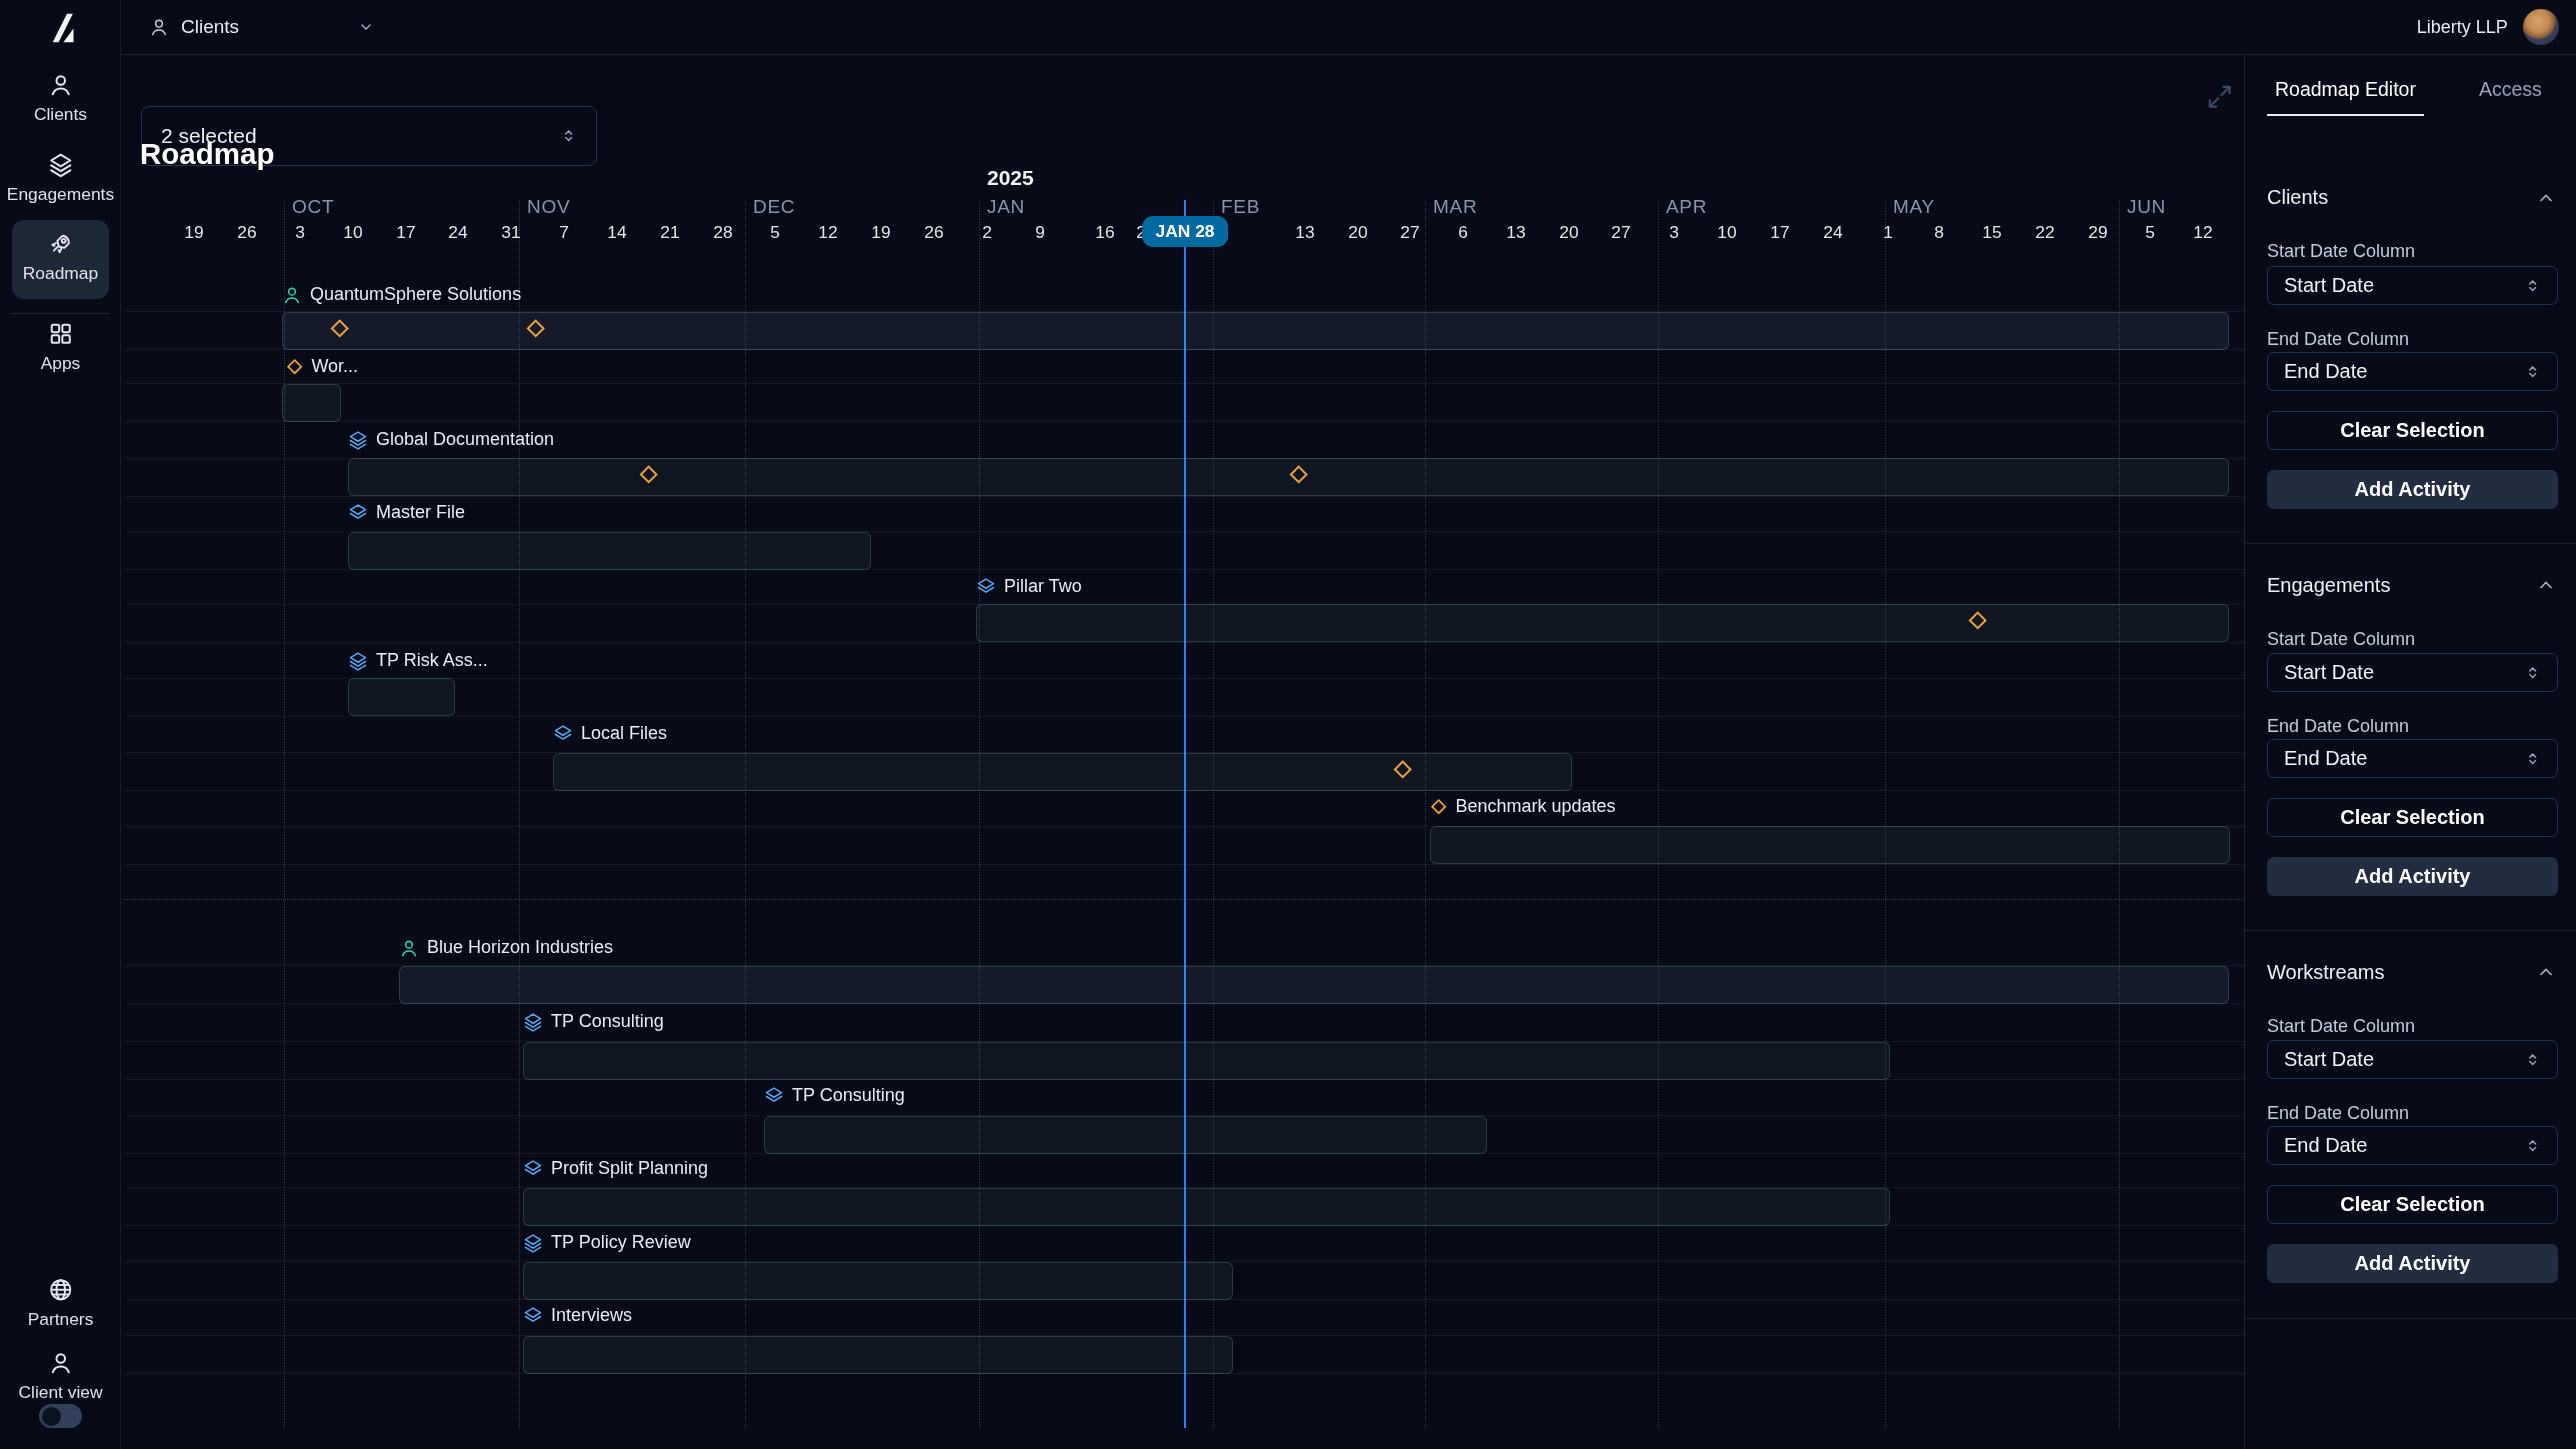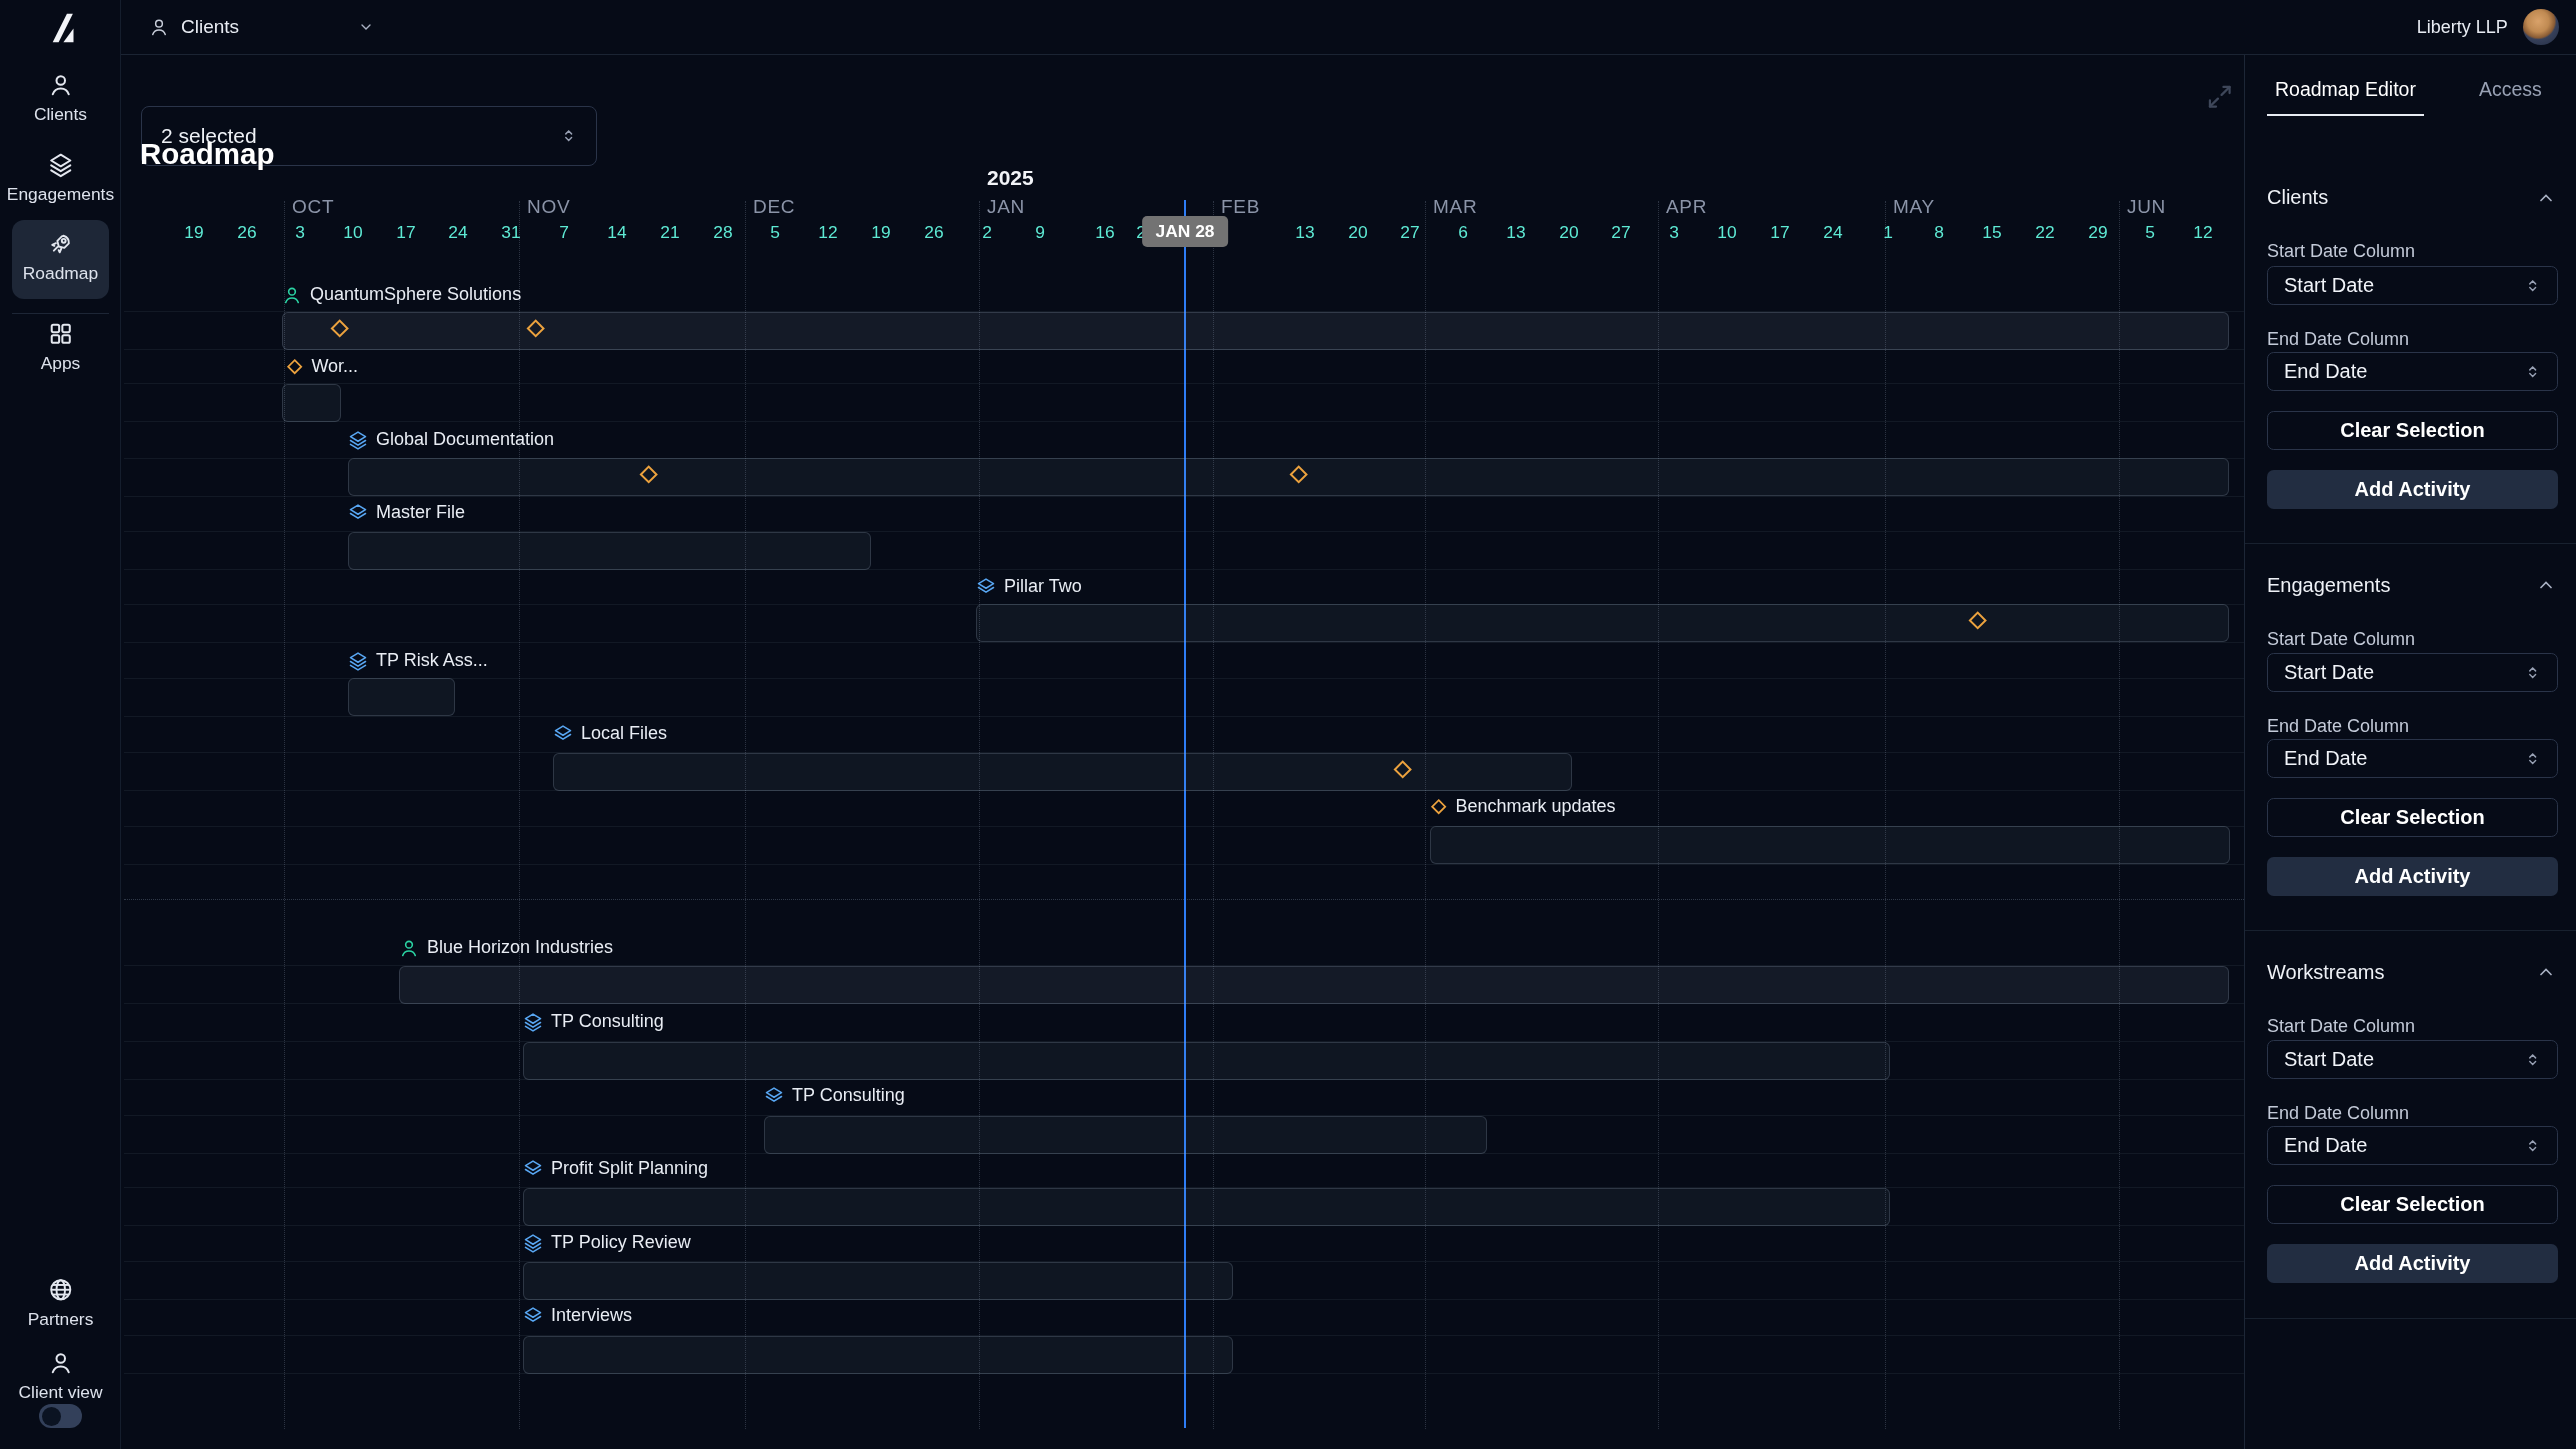--- a/index.html
+++ b/index.html
@@ -40,32 +40,32 @@
     padding:0 19px; cursor:pointer;margin-top:24px; }
   .select-box .val { font-size:21px; color:#eef1f6; }
   .select-box .dual { margin-left:auto; }
   .page-title { position:absolute; left:19px; top:82px; font-size:29.5px; font-weight:bold; color:#ffffff; }
   .expand-btn { position:absolute; left:2084px; top:27px; width:29.5px; height:29.5px; cursor:pointer; opacity:.65; }
 
   
   #gantt { position:absolute; inset:0; z-index:5; }
   .year-label { position:absolute; font-size:21px; font-weight:bold; color:#f2f4f8; }
   .month-label { position:absolute; font-size:19px; font-weight:normal; color:#8b94a8; letter-spacing:0.7px; }
-  .tick-label { position:absolute; transform:translateX(-50%); font-size:17.4px; color:#5eead4; }
+  .tick-label { position:absolute; transform:translateX(-50%); font-size:17.4px; color:#e5e5e5; }
   .month-grid { position:absolute; width:0; border-left:1.3px dotted rgba(120,133,155,0.33); }
   .lane { position:absolute; border-top:0.7px solid rgba(148,163,184,0.09); border-bottom:0.7px solid rgba(148,163,184,0.09); }
   .bar { position:absolute; height:38px; background:rgba(148,163,184,0.07);
     border:1.3px solid rgba(148,163,184,0.24); border-radius:6px; cursor:pointer; }
   .bar.client { background:rgba(148,163,184,0.10); }
   .row-label { position:absolute; display:flex; align-items:center; gap:8px; }
   .row-label .txt { font-size:18px; color:#e9edf4; white-space:nowrap; }
   .diamond { position:absolute; width:13.4px; height:13.4px; border:2px solid #eca23e; transform:rotate(45deg); cursor:pointer; }
   .today-line { position:absolute; width:2px; background:#2e7df6; }
   .today-pill { position:absolute; transform:translateX(-50%); height:31px; padding:0 13.4px;
-    background:#737373; border-radius:5px; color:#fff; font-size:17.4px; font-weight:bold;
+    background:#0369a1; border-radius:11px; color:#fff; font-size:17.4px; font-weight:bold;
     display:flex; align-items:center; cursor:pointer; z-index:8; }
   .group-sep { position:absolute; height:0; border-top:1.3px dotted rgba(130,142,163,0.35); }
   .tooltip { position:absolute; background:#2b7fff; border-radius:6.7px; padding:8.7px 14.8px;
     color:#fff; z-index:9; }
   .tooltip .tt-title { font-size:17.4px; line-height:23px; }
   .tooltip .tt-date { font-size:17.4px; line-height:23px; }
 
   
   #panel { position:absolute; left:2244px; top:55px; width:332px; height:1394px;
     border-left:1.3px solid #1d2737; background:#060b17; z-index:25; }

